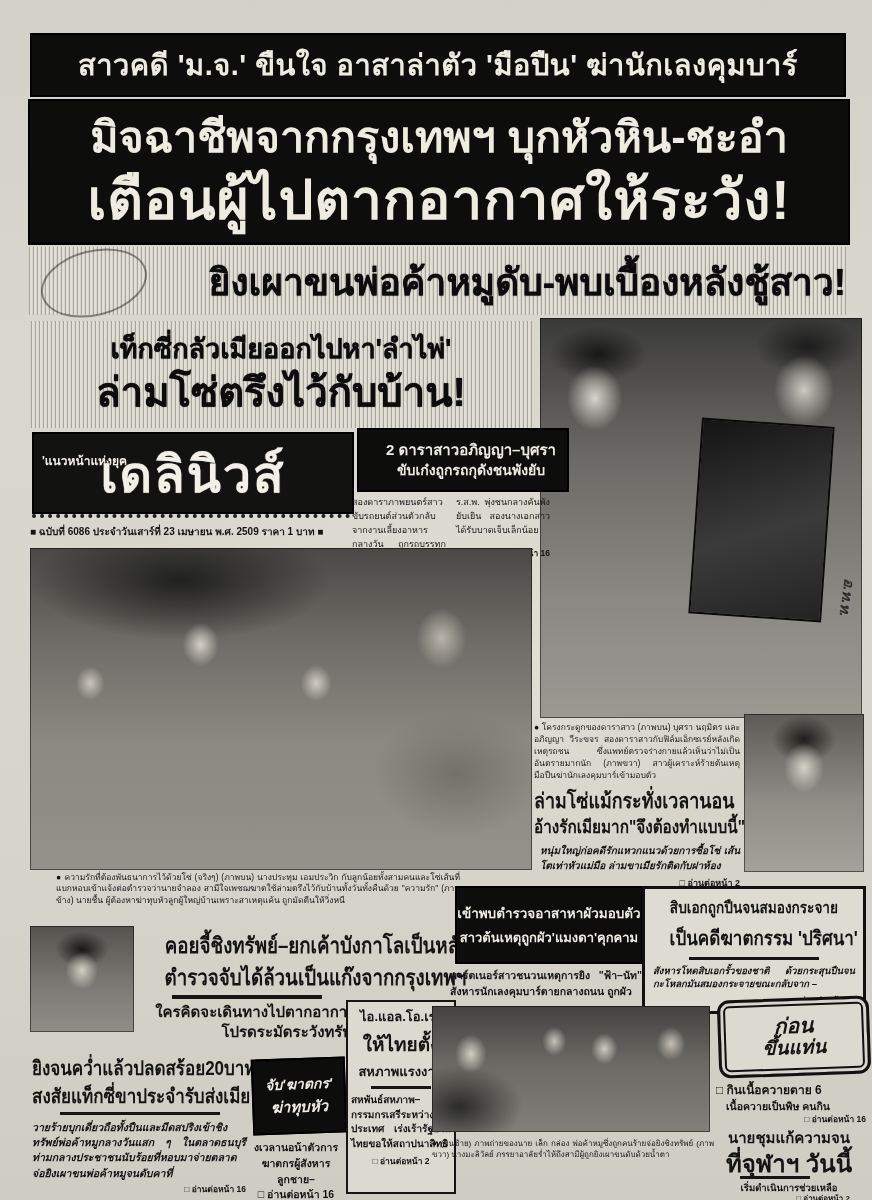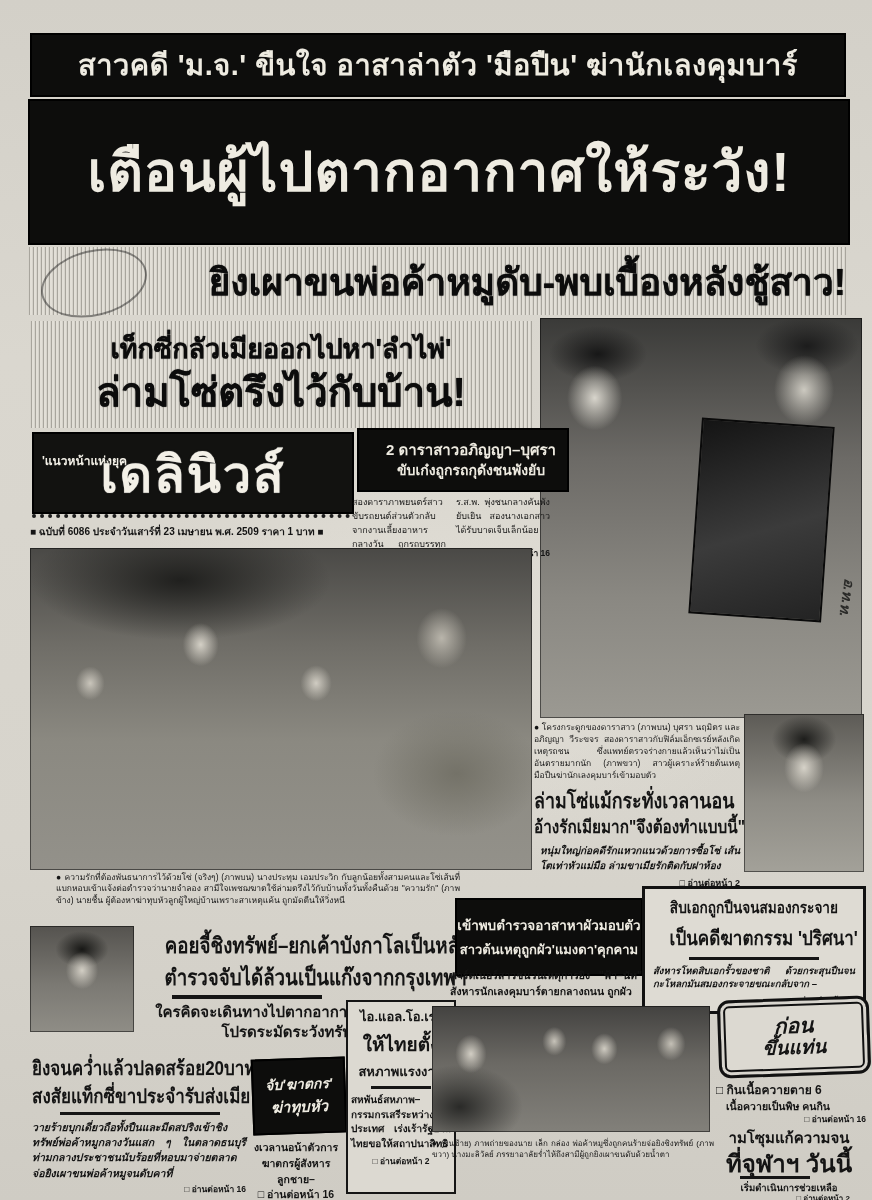--- a/index.html
+++ b/index.html
@@ -118,21 +118,21 @@
 
   
   #gang-h1{left:138px;top:928px;width:324px;font-size:22px;font-weight:bold;}
   #gang-h2{left:138px;top:960px;width:324px;font-size:22px;font-weight:bold;}
   #gang-rule{left:172px;top:995px;width:150px;height:4px;}
   #gang-body{left:140px;top:1002px;width:322px;font-size:15px;font-weight:bold;line-height:1.35;}
   #gang-more{left:300px;top:1040px;width:120px;font-size:9.5px;font-weight:bold;}
 
   
   #partner-box{left:455px;top:886px;width:184px;height:74px;border:2px solid #000;
-    display:flex;flex-direction:column;align-items:center;justify-content:center;gap:3px;margin-top:12px;}
+    display:flex;flex-direction:column;align-items:center;justify-content:center;gap:3px;}
   #partner-box .l1{font-size:13.5px;font-weight:bold;}
   #partner-box .l2{font-size:13px;font-weight:bold;}
   #partner-body{left:450px;top:968px;width:192px;font-size:10.5px;font-weight:bold;line-height:1.5;}
   #partner-more{left:560px;top:1016px;width:82px;font-size:8.5px;font-weight:bold;}
 
   
   #sergeant-box{left:642px;top:886px;width:224px;height:128px;border:3px solid #111;
     background:#dedbd3;box-sizing:border-box;padding:6px 8px 4px;}
   #sergeant-box .h1{font-size:16px;font-weight:bold;text-align:center;}
   #sergeant-box .h2{font-size:20px;font-weight:bold;margin-top:2px;}
@@ -192,20 +192,21 @@
 </head>
 <body>
 
 <div class="page">
 
   <div id="banner-top" class="abs blackbox">
     <span class="nowrap">สาวคดี 'ม.จ.' ขืนใจ อาสาล่าตัว 'มือปืน' ฆ่านักเลงคุมบาร์</span>
   </div>
 
   <div id="main-box" class="abs blackbox">
+    <div class="l1 nowrap">มิจฉาชีพจากกรุงเทพฯ บุกหัวหิน-ชะอำ</div>
     <div class="l2 nowrap">เตือนผู้ไปตากอากาศให้ระวัง!</div>
   </div>
 
   <div id="band-pork" class="abs striped">
     <span class="nowrap">ยิงเผาขนพ่อค้าหมูดับ-พบเบื้องหลังชู้สาว!</span>
   </div>
   <div id="stamp-circle" class="abs"></div>
 
   <div id="band-taxi" class="abs striped">
     <div class="l1 nowrap">เท็กซี่กลัวเมียออกไปหา'ลำไพ่'</div>
@@ -311,19 +312,19 @@
   <div id="photo-bottom" class="abs photo"></div>
   <div id="bottom-cap" class="abs justify">● (บนซ้าย) ภาพถ่ายของนาย เล็ก กล่อง พ่อค้าหมูซึ่งถูกคนร้ายจ่อยิงชิงทรัพย์ (ภาพขวา) นางมะลิวัลย์ ภรรยาอาลัยร่ำไห้ถึงสามีผู้ถูกยิงเผาขนดับด้วยน้ำตา</div>
 
   <div id="press-box" class="abs">
     <div class="l1">ก่อน</div>
     <div class="l2">ขึ้นแท่น</div>
   </div>
   <div id="buffalo-l1" class="abs">□ กินเนื้อควายตาย 6</div>
   <div id="buffalo-l2" class="abs">เนื้อควายเป็นพิษ คนกิน</div>
   <div id="buffalo-more" class="abs right">□ อ่านต่อหน้า 16</div>
-  <div id="chula-h1" class="abs center">ามโซุมแก้ความจน</div>
+  <div id="chula-h1" class="abs center">นายชุมแก้ความจน</div>
   <div id="chula-h2" class="abs center">ที่จุฬาฯ วันนี้</div>
   <div id="chula-rule" class="abs rule"></div>
   <div id="chula-body" class="abs">เริ่มดำเนินการช่วยเหลือ</div>
   <div id="chula-more" class="abs right">□ อ่านต่อหน้า 2</div>
 
 </div>
 
 </body></html>

